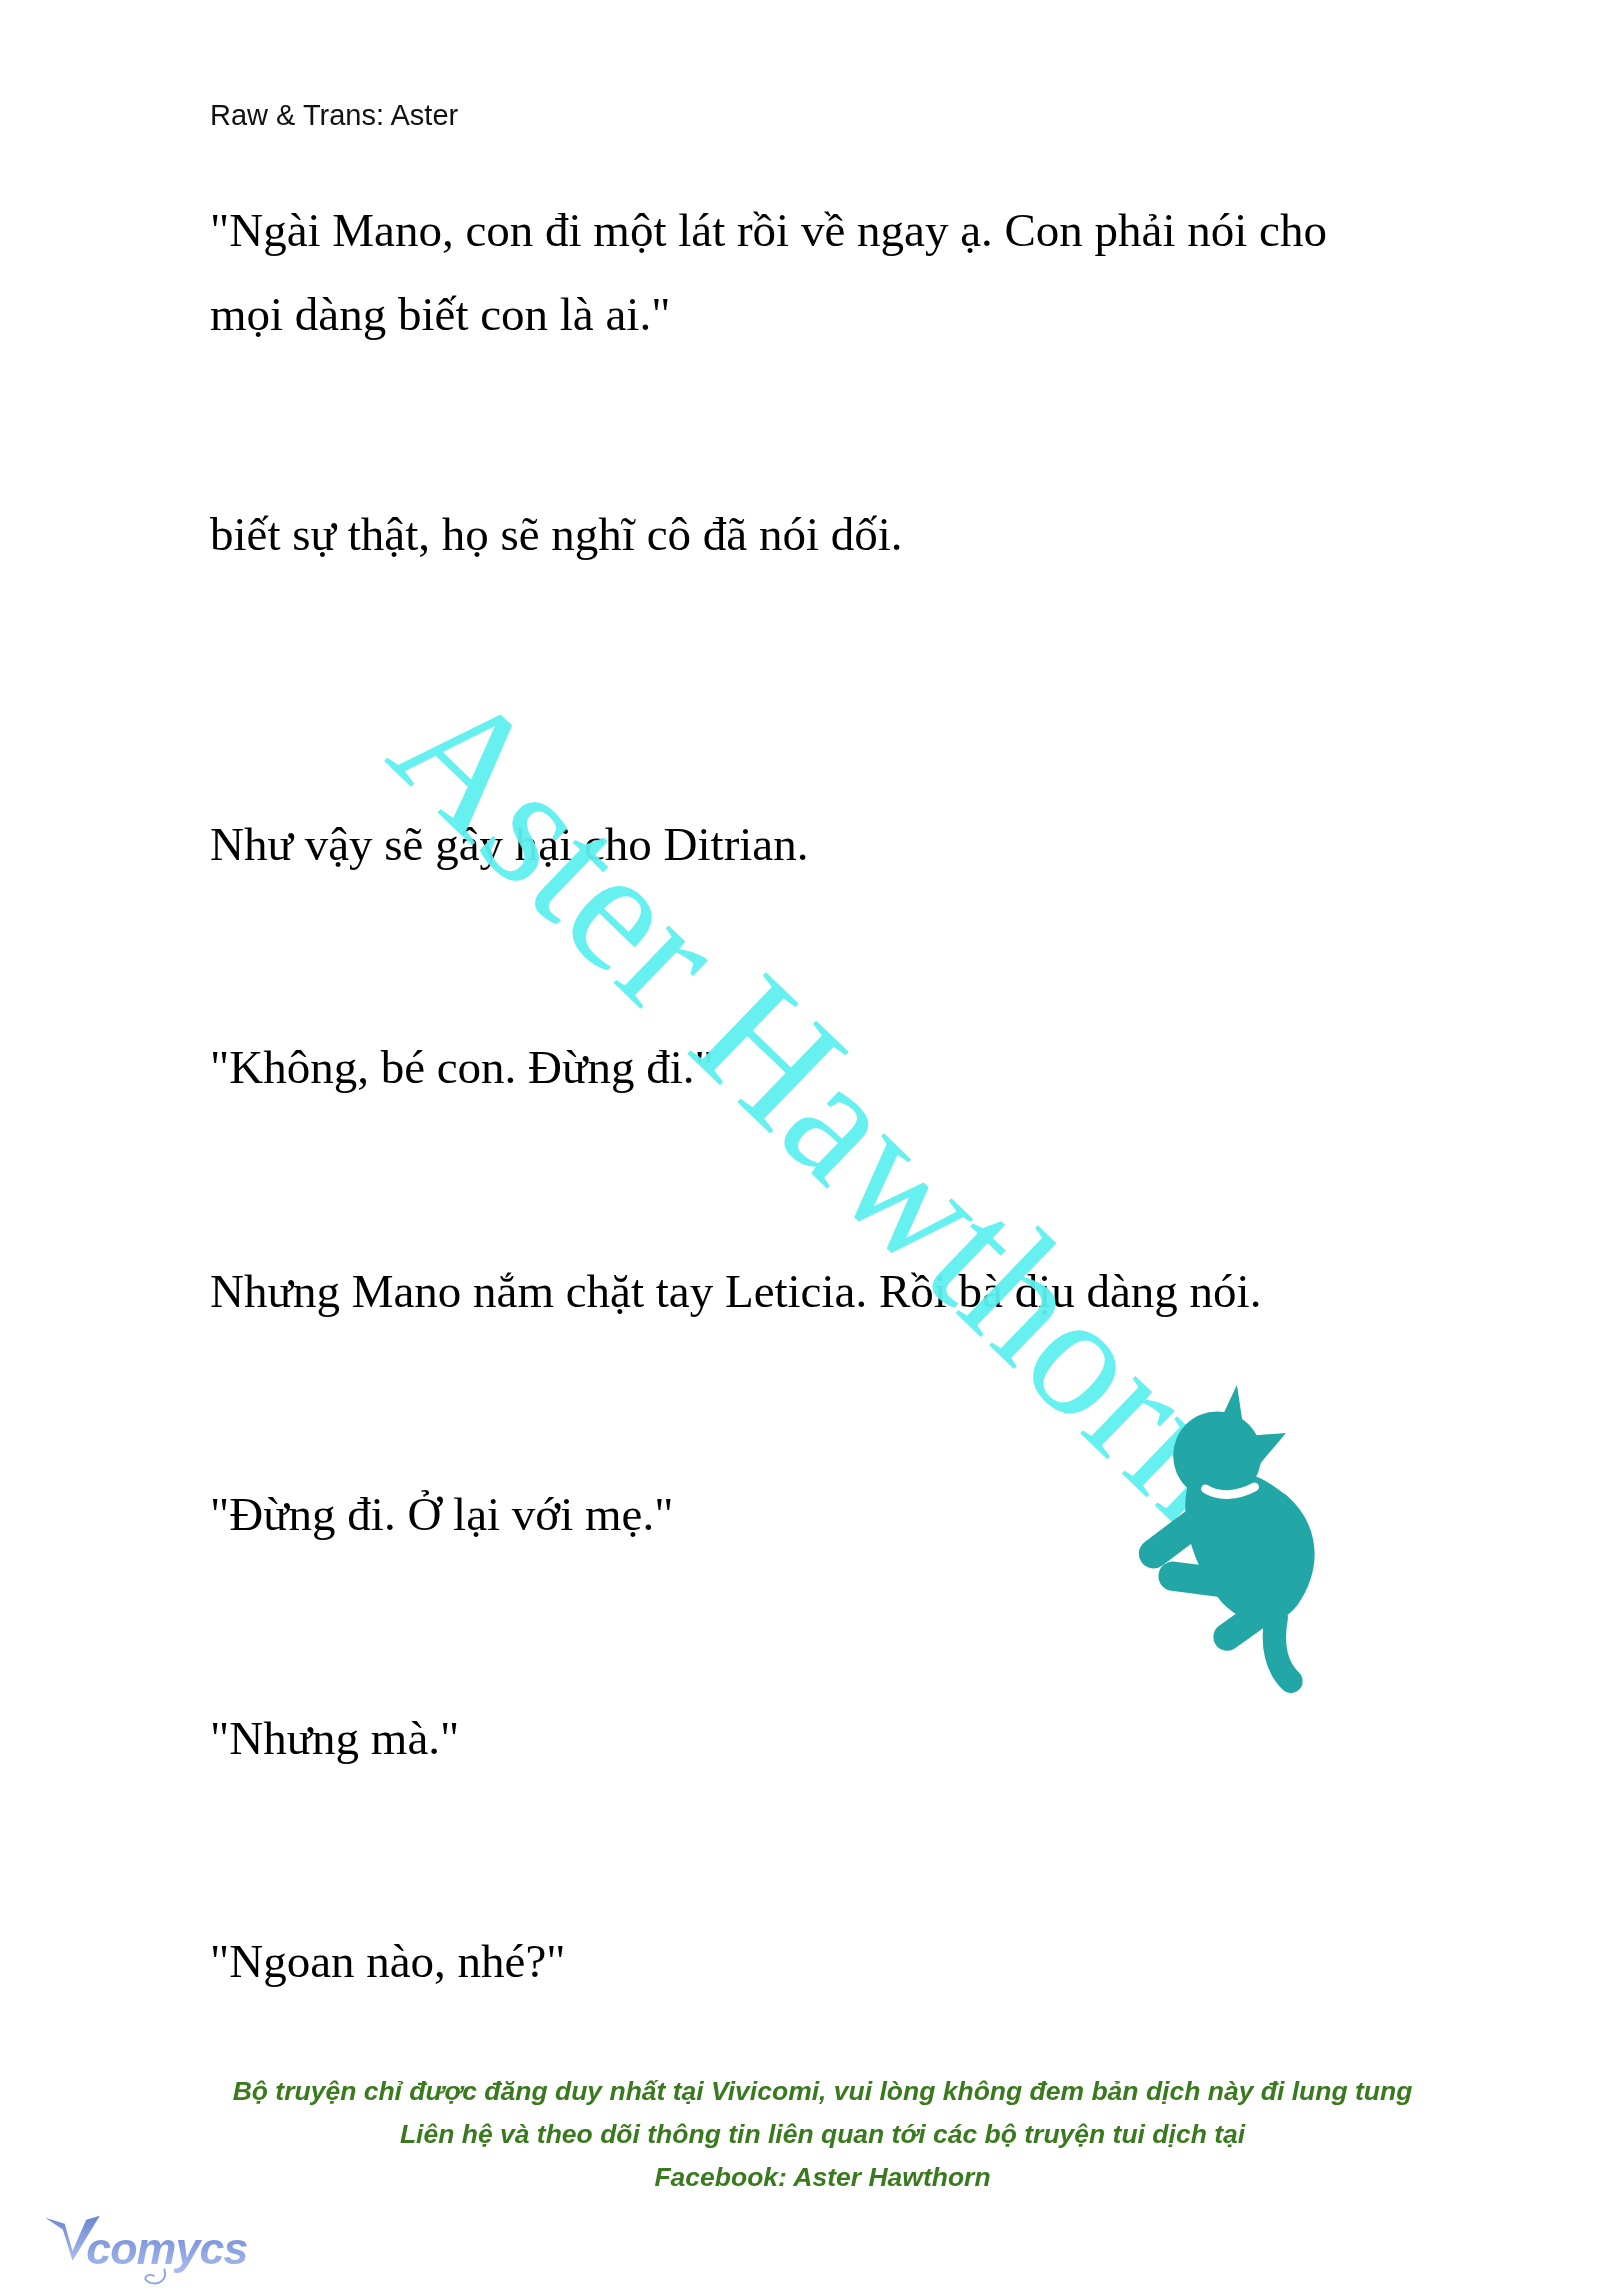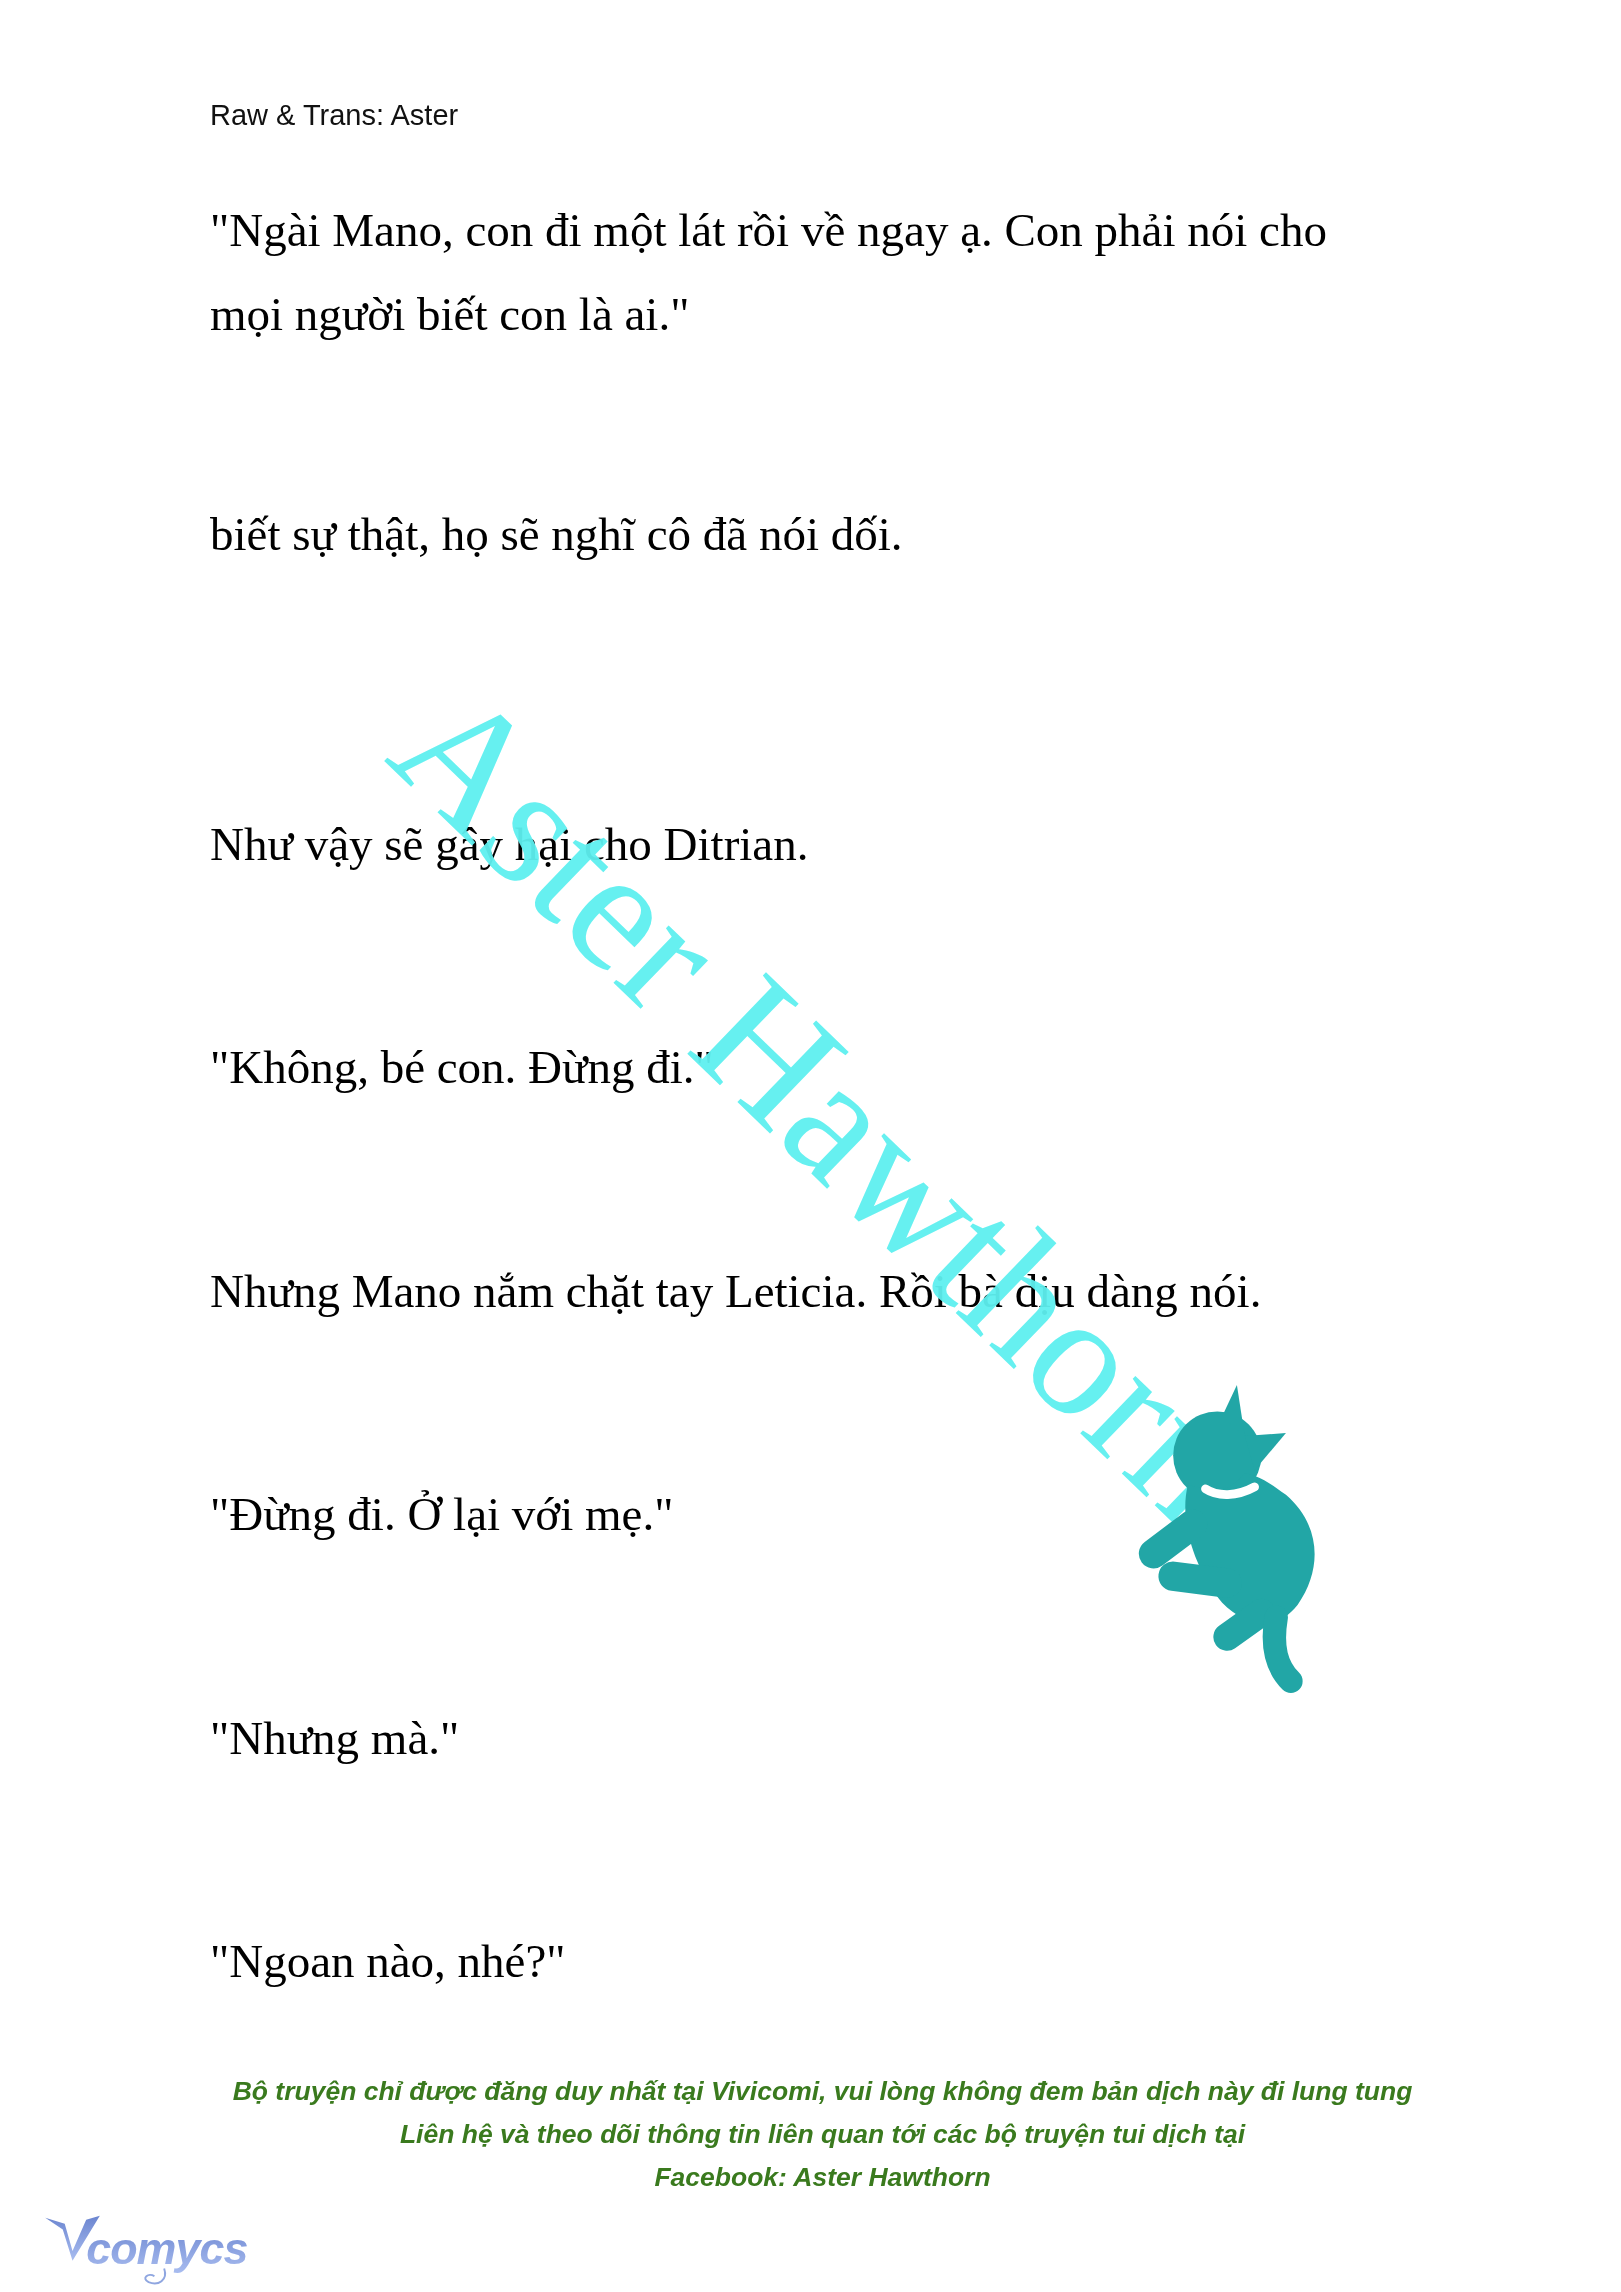--- a/index.html
+++ b/index.html
@@ -88,21 +88,21 @@
   </style>
 </head>
 <body>
 
 <div class="page">
 
   <div class="header">Raw &amp; Trans: Aster</div>
 
   <div class="para" style="top:188px;">
     <span class="line">"Ngài Mano, con đi một lát rồi về ngay ạ. Con phải nói cho</span>
-    <span class="line">mọi người biết con là ai."</span>
+    <span class="line">mọi dàng biết con là ai."</span>
   </div>
 
   <div class="para" style="top:492px;">
     <span class="line">biết sự thật, họ sẽ nghĩ cô đã nói dối.</span>
   </div>
 
   <div class="para" style="top:802px;">
     <span class="line">Như vậy sẽ gây hại cho Ditrian.</span>
   </div>
 

